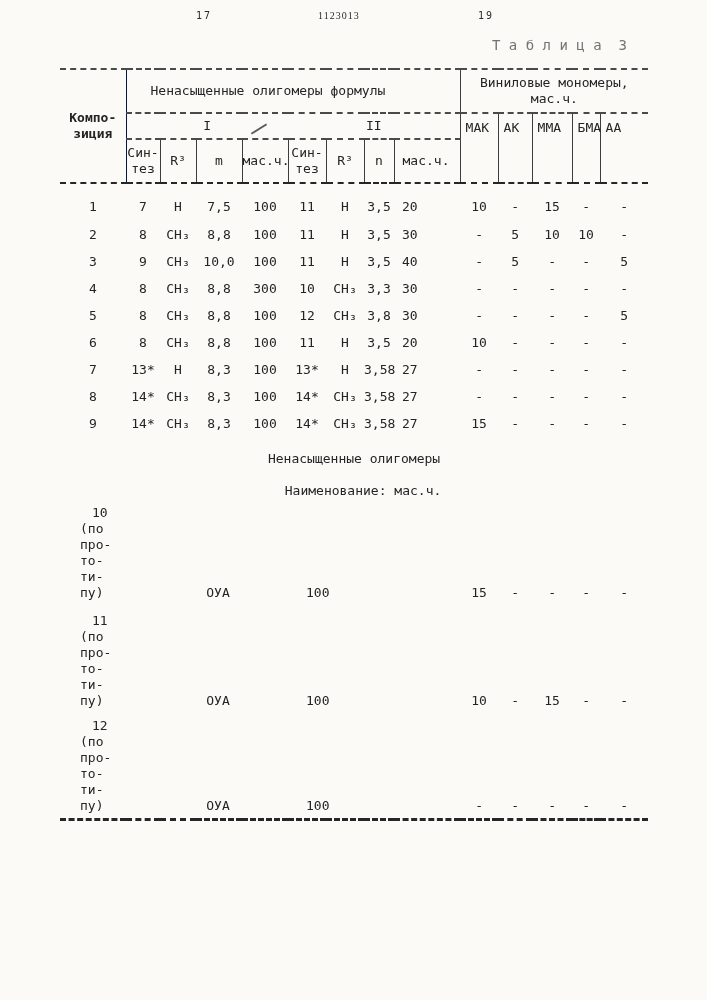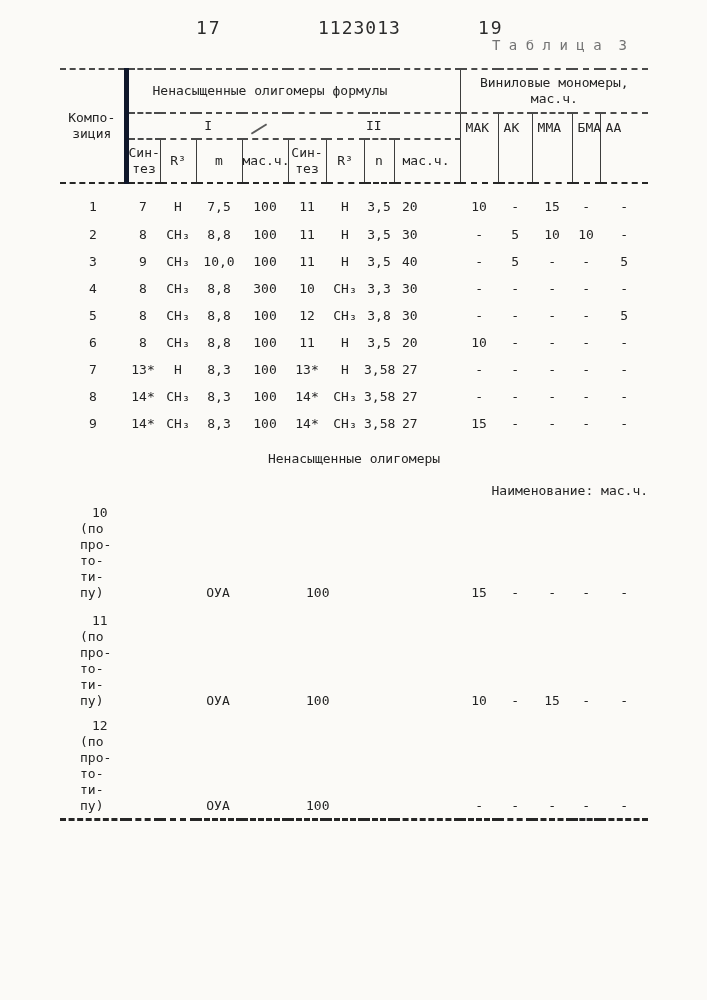--- a/index.html
+++ b/index.html
@@ -5,38 +5,38 @@
   html,body{margin:0;padding:0;}
   body{background:#e8e8e6;}
   .page{
     position:relative;
     width:707px;height:1000px;
     background:#fbfaf7;
     font-family:"DejaVu Sans Mono", monospace;
     color:#242424;
     overflow:hidden;
   }
-  .pgnum{position:absolute;top:17px;font-size:18px;letter-spacing:2px;color:#2b2b2b;}
+  .pgnum{position:absolute;top:10px;font-size:10px;letter-spacing:2px;color:#2b2b2b;}
   .pg-left{left:196px;}
-  .pg-center{left:318px;letter-spacing:1px;}
+  .pg-center{left:318px;letter-spacing:1px;font-family:Liberation Serif, serif;}
   .pg-right{left:478px;}
   .caption{position:absolute;left:492px;top:37px;font-size:14px;color:#737373;white-space:pre;}
 
   table.main{
     position:absolute;left:60px;top:68px;
     width:588px;
     border-collapse:collapse;
     table-layout:fixed;
     font-size:13px;line-height:16px;
   }
   td{padding:0;text-align:center;vertical-align:middle;color:#242424;}
   .ws{white-space:pre-line;}
   
   .vl{border-left:1px solid #3d3d3d;}
-  .vr{border-right:5px solid #0f172a;}
+  .vr{border-right:1px solid #0f172a;font-weight:bold;}
   .ht{border-top:2px dashed #4a4a4a;}
   .hb{border-bottom:2px dashed #4a4a4a;text-align:center;}
   .hbb{border-bottom:2px dashed #262626;}
   .bend{border-bottom:3px dashed #262626;}
 
   thead tr.h1{height:44px;}
   thead tr.h2{height:26px;}
   thead tr.h3{height:44px;}
   .oligo-head{text-align:left;padding-left:24px;}
   .vinyl-head{vertical-align:middle;}
@@ -44,21 +44,21 @@
   .massl{text-align:left;padding-left:8px;}
 
   tbody tr.drow{height:27px;}
   tbody tr.drow-first{height:38px;}
   tbody tr.drow td, tbody tr.drow-first td{vertical-align:middle;}
   tr.drow-first td{padding-top:8px;}
 
   tr.mid-title{height:32px;}
   tr.mid-title td{vertical-align:bottom;padding-bottom:2px;}
   tr.mid-name{height:30px;}
-  tr.mid-name td{vertical-align:bottom;text-align:right;padding-left:18px;}
+  tr.mid-name td{vertical-align:bottom;text-align:center;padding-left:18px;}
 
   tr.proto{}
   tr.proto td{vertical-align:bottom;padding-bottom:4px;}
   tr.proto-10{height:106px;}
   tr.proto-11{height:108px;}
   tr.proto-12{height:106px;}
   .proto-label{text-align:left;}
   .proto-no{display:block;padding-left:32px;}
   .proto-paren{display:block;padding-left:20px;white-space:pre-line;}
   .proto-name{text-align:center;padding-left:22px;}

